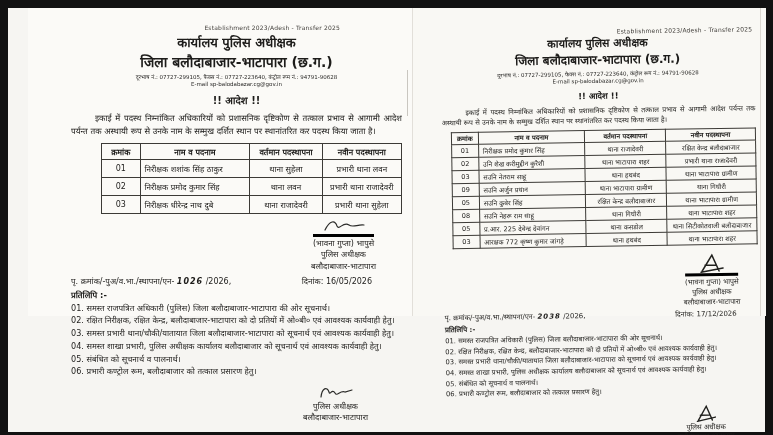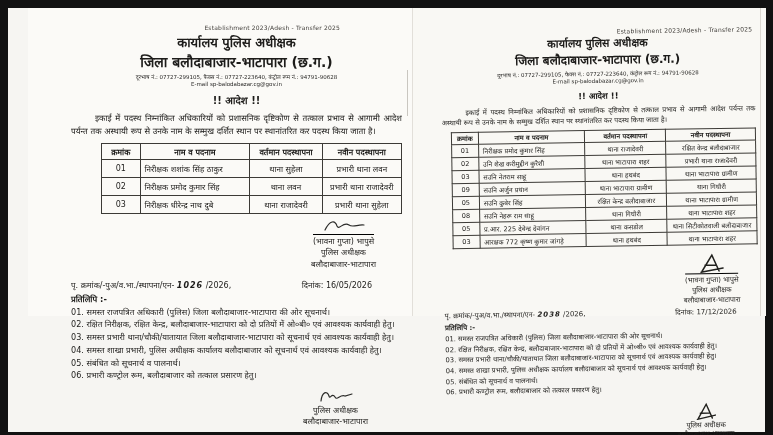--- a/index.html
+++ b/index.html
@@ -50,25 +50,25 @@
   .page-right th{padding:1px 1px;font-size:6.6px;}
   .page-right td{padding:1.5px 1px;}
   .page-right col.c1{width:27px;} .page-right col.c2{width:110px;}
   .page-right col.c3{width:83px;} .page-right col.c4{width:92px;}
   td:nth-child(2){text-align:left;padding-left:4px;}
 
   .sig-block{display:flex;flex-direction:column;align-items:center;width:max-content;margin-left:auto;}
   .page-left  .sig-block{margin-top:4px;margin-right:26px;font-size:8px;}
   .page-right .sig-block{margin-top:8px;margin-right:18px;font-size:7px;}
   .sig-block .line{line-height:1.45;}
-  .sig-name{border-top:1px solid #000000;padding-top:1px;}
+  .sig-name{border-top:3px solid #000000;padding-top:1px;}
   .sig-mark{display:block;margin:0 auto;}
 
   .ref-row{display:flex;justify-content:space-between;align-items:flex-end;}
-  .page-left  .ref-row{margin-top:8px;font-size:8px;padding-right:30px;}
+  .page-left  .ref-row{margin-top:2px;font-size:8px;padding-right:30px;}
   .page-right .ref-row{margin-top:2px;font-size:7px;padding-right:22px;}
   .ref-number{font-style:italic;font-weight:bold;letter-spacing:1px;}
   .cc-label{font-weight:bold;margin-top:3px;}
   .page-left  .cc-label{font-size:8.3px;}
   .page-right .cc-label{font-size:7px;}
   .cc-list{margin-top:2px;}
   .page-left  .cc-list{font-size:8.1px;line-height:1.58;}
   .page-right .cc-list{font-size:6.8px;line-height:1.55;}
 
   .footer-sig{display:flex;flex-direction:column;align-items:center;width:max-content;margin-left:auto;}

